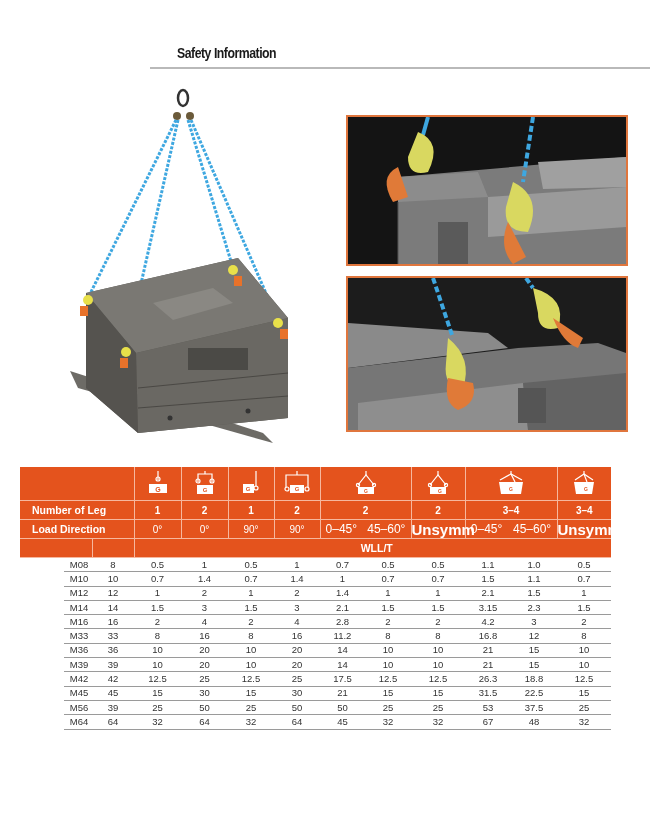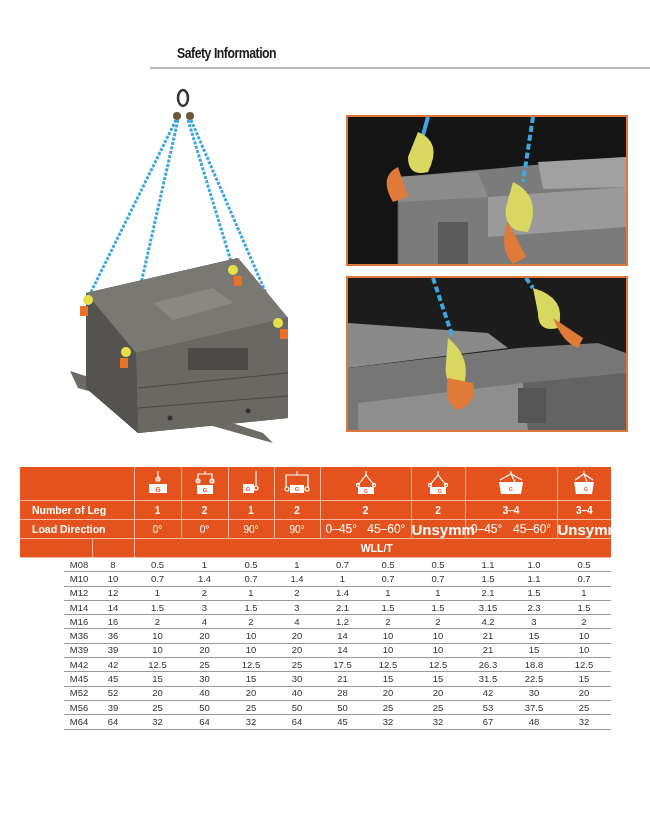--- a/index.html
+++ b/index.html
@@ -327,26 +327,41 @@
           <td>1.5</td>
         </tr>
         <tr>
           <td class="blank"></td>
           <td class="size">M16</td>
           <td>16</td>
           <td>2</td>
           <td>4</td>
           <td>2</td>
           <td>4</td>
-          <td>1.2</td>
+          <td>2.8</td>
           <td>2</td>
           <td>2</td>
           <td>4.2</td>
           <td>3</td>
           <td>2</td>
+        </tr>
+        <tr>
+          <td class="blank"></td>
+          <td class="size">M33</td>
+          <td>33</td>
+          <td>8</td>
+          <td>16</td>
+          <td>8</td>
+          <td>16</td>
+          <td>11.2</td>
+          <td>8</td>
+          <td>8</td>
+          <td>16.8</td>
+          <td>12</td>
+          <td>8</td>
         </tr>
         <tr>
           <td class="blank"></td>
           <td class="size">M36</td>
           <td>36</td>
           <td>10</td>
           <td>20</td>
           <td>10</td>
           <td>20</td>
           <td>14</td>
@@ -393,35 +408,20 @@
           <td>15</td>
           <td>30</td>
           <td>15</td>
           <td>30</td>
           <td>21</td>
           <td>15</td>
           <td>15</td>
           <td>31.5</td>
           <td>22.5</td>
           <td>15</td>
-        </tr>
-        <tr>
-          <td class="blank"></td>
-          <td class="size">M52</td>
-          <td>52</td>
-          <td>20</td>
-          <td>40</td>
-          <td>20</td>
-          <td>40</td>
-          <td>28</td>
-          <td>20</td>
-          <td>20</td>
-          <td>42</td>
-          <td>30</td>
-          <td>20</td>
         </tr>
         <tr>
           <td class="blank"></td>
           <td class="size">M56</td>
           <td>39</td>
           <td>25</td>
           <td>50</td>
           <td>25</td>
           <td>50</td>
           <td>50</td>

